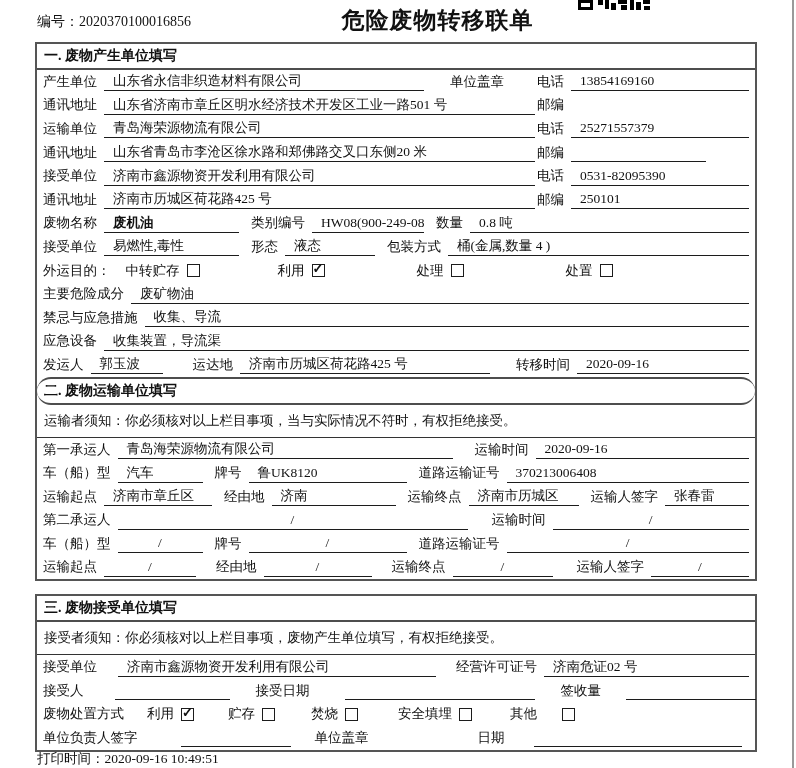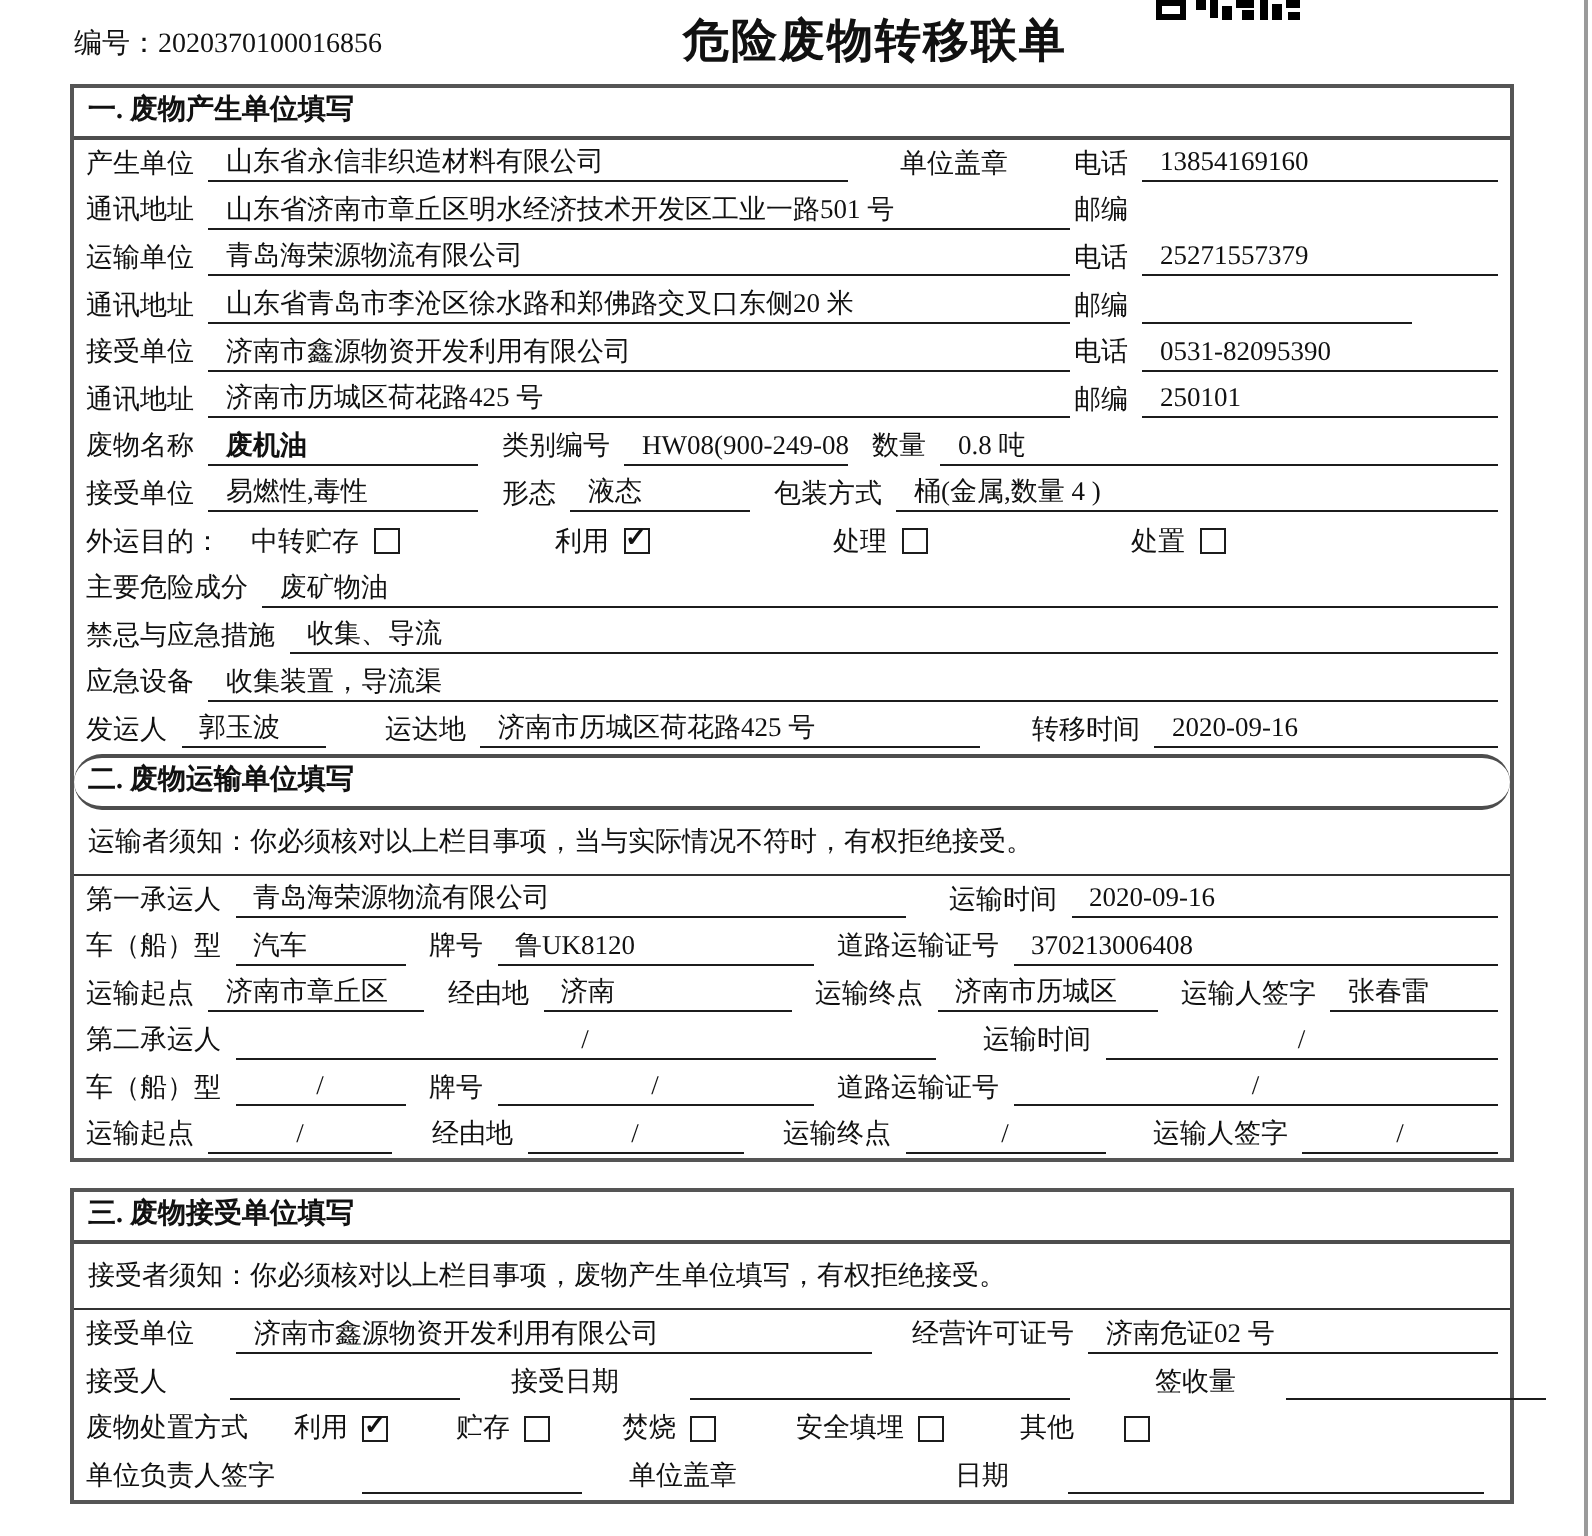--- a/index.html
+++ b/index.html
@@ -357,21 +357,21 @@
         <div class="row">
           <div class="zone-left">
             <span class="lbl">接受人</span>
             <span class="ulf fixed" style="width: 115px; margin-left: 24px;">
               <span class="ulv"></span>
             </span>
             <span class="lbl" style="margin-left: 14px;">接受日期</span>
             <span class="ulf fixed" style="width: 190px; margin-left: 28px;">
               <span class="ulv"></span>
             </span>
-            <span class="lbl" style="margin-left: 31px; font-family: Liberation Mono, monospace;">签收量</span>
+            <span class="lbl" style="margin-left: 14px; font-family: Liberation Mono, monospace;">签收量</span>
             <span class="ulf fixed" style="width: 130px; margin-left: 18px;">
               <span class="ulv"></span>
             </span>
           </div>
         </div>
         <div class="row">
           <div class="zone-left">
             <span class="lbl">废物处置方式</span>
             <span class="chkf" style="margin-left: 16px;">
               <span class="lbl" style="margin-right: 0px;">利用</span>
@@ -404,15 +404,16 @@
             <span class="lbl" style="margin-left: 12px;">单位盖章</span>
             <span class="lbl" style="margin-left: 102px;">日期</span>
             <span class="ulf fixed" style="width: 208px; margin-left: 22px;">
               <span class="ulv"></span>
             </span>
           </div>
         </div>
       </div>
     </div>
 
+  <div class="footer-line"><span>打印时间：</span><span>2020-09-16 10:49:51</span></div>
 
   <div class="page-edge"></div>
 </div>
 
 </body></html>

